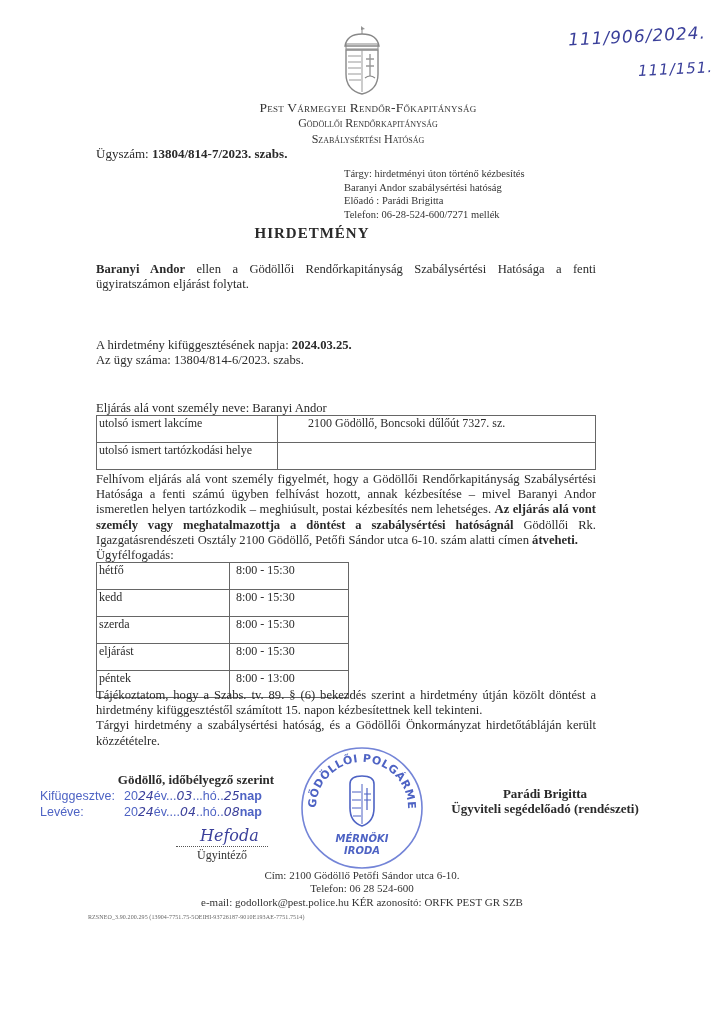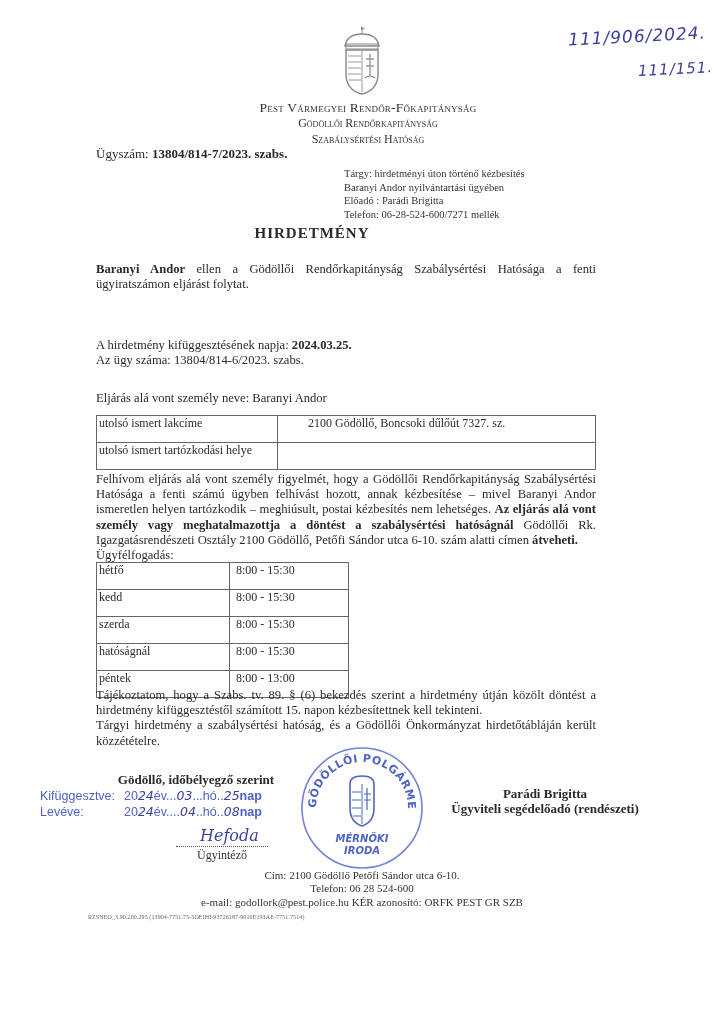--- a/index.html
+++ b/index.html
@@ -16,21 +16,21 @@
   .hand2 { left: 638px; top: 60px; font-size: 15px; transform: rotate(-3deg); letter-spacing: 1px; }
   .ugyszam { left: 96px; top: 146px; font-size: 13px; }
   .ugyszam b { font-weight: bold; }
   .targy { left: 344px; top: 167px; font-size: 10.5px; line-height: 13.5px; color: #333; }
   .title { left: 0; width: 624px; top: 225px; text-align: center; font-size: 15px; font-weight: bold; letter-spacing: 1px; }
   .body-text { left: 96px; width: 500px; font-size: 12.6px; line-height: 15.2px; text-align: justify; }
   .p1 { top: 262px; }
   .p-lines { top: 338px; font-size: 12.6px; line-height: 15.2px; }
   .row { white-space: nowrap; }
   .gap-label { display: inline-block; width: 200px; }
-  .name-line { left: 96px; top: 391px; font-size: 12.6px; }
+  .name-line { left: 96px; top: 401px; font-size: 12.6px; }
   table { border-collapse: collapse; }
   .addr { left: 96px; top: 415px; width: 500px; font-size: 12px; }
   .addr td { border: 1px solid #666; vertical-align: top; height: 26px; padding: 0 2px; }
   .addr td.c1 { width: 176px; }
   .addr td.c2 { padding-left: 30px; }
   .p2 { top: 472px; }
   .hours { left: 96px; top: 562px; font-size: 12px; }
   .hours td { border: 1px solid #666; vertical-align: top; height: 26px; padding: 0 2px; }
   .hours td.d { width: 128px; }
   .hours td.t { width: 110px; padding-left: 6px; }
@@ -80,21 +80,21 @@
 <div class="abs hand hand1">111/906/2024.</div>
 <div class="abs hand hand2">111/151.</div>
 
 <div class="abs ugyszam">
   <span>Ügyszám:</span>
   <b>13804/814-7/2023. szabs.</b>
 </div>
 
 <div class="abs targy">
   <div>Tárgy: hirdetményi úton történő kézbesítés</div>
-  <div>Baranyi Andor nyilvántartási ügyében</div>
+  <div>Baranyi Andor szabálysértési hatóság</div>
   <div>Előadó : Parádi Brigitta</div>
   <div>Telefon: 06-28-524-600/7271 mellék</div>
 </div>
 
 <div class="abs title">HIRDETMÉNY</div>
 
 <div class="abs body-text p1">
   <div><b>Baranyi Andor</b><span> ellen a Gödöllői Rendőrkapitányság Szabálysértési Hatósága a fenti ügyiratszámon eljárást folytat.</span></div>
 </div>
 
@@ -133,21 +133,21 @@
       </tr>
   <tr>
         <td class="d">kedd</td>
         <td class="t">8:00 - 15:30</td>
       </tr>
   <tr>
         <td class="d">szerda</td>
         <td class="t">8:00 - 15:30</td>
       </tr>
   <tr>
-        <td class="d">hatóságnál</td>
+        <td class="d">eljárást</td>
         <td class="t">8:00 - 15:30</td>
       </tr>
   <tr>
         <td class="d">péntek</td>
         <td class="t">8:00 - 13:00</td>
       </tr>
 </tbody>
   </table>
 
 <div class="abs body-text p3">

